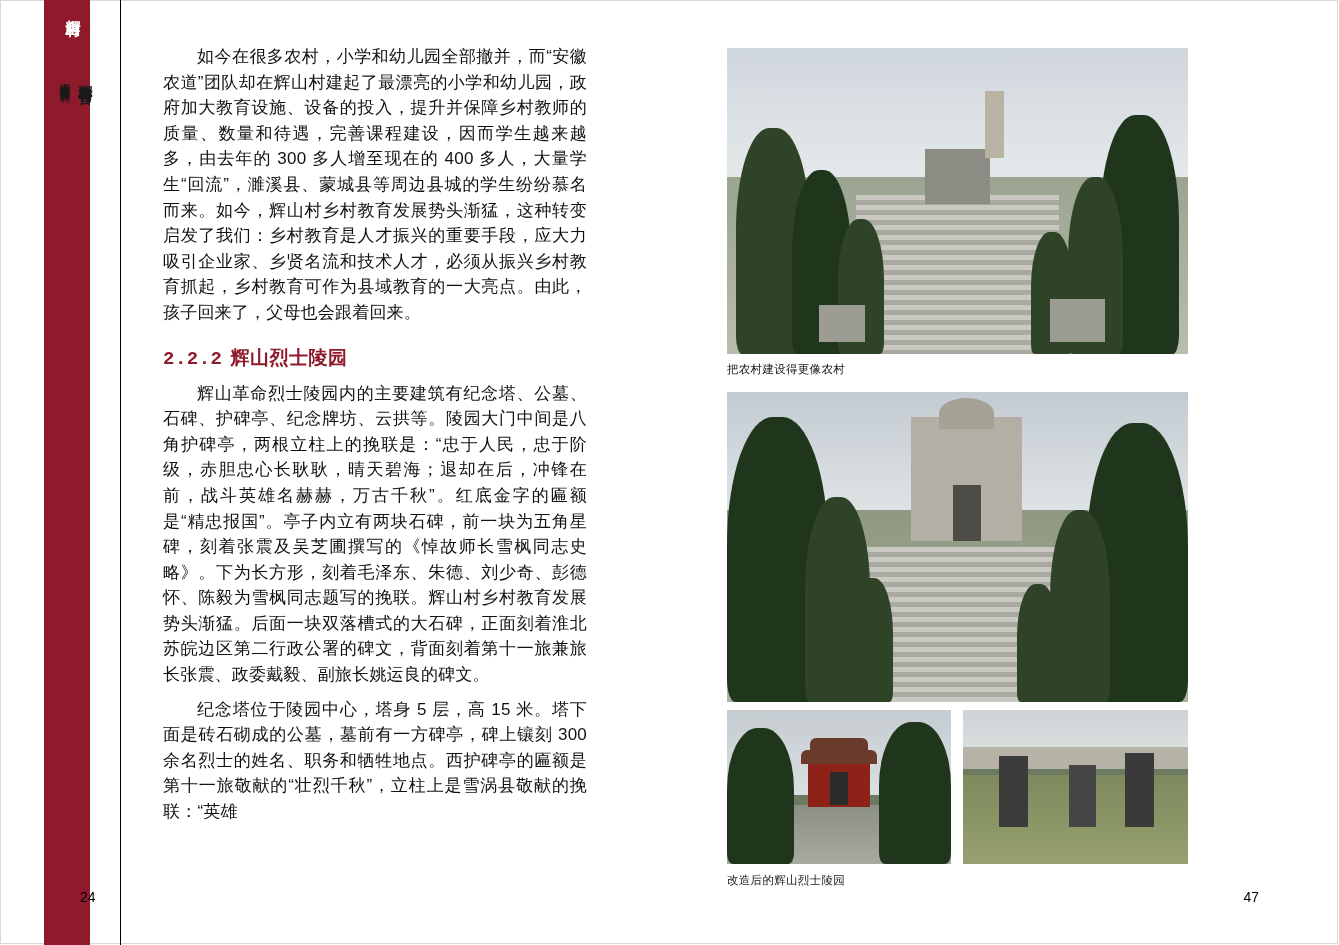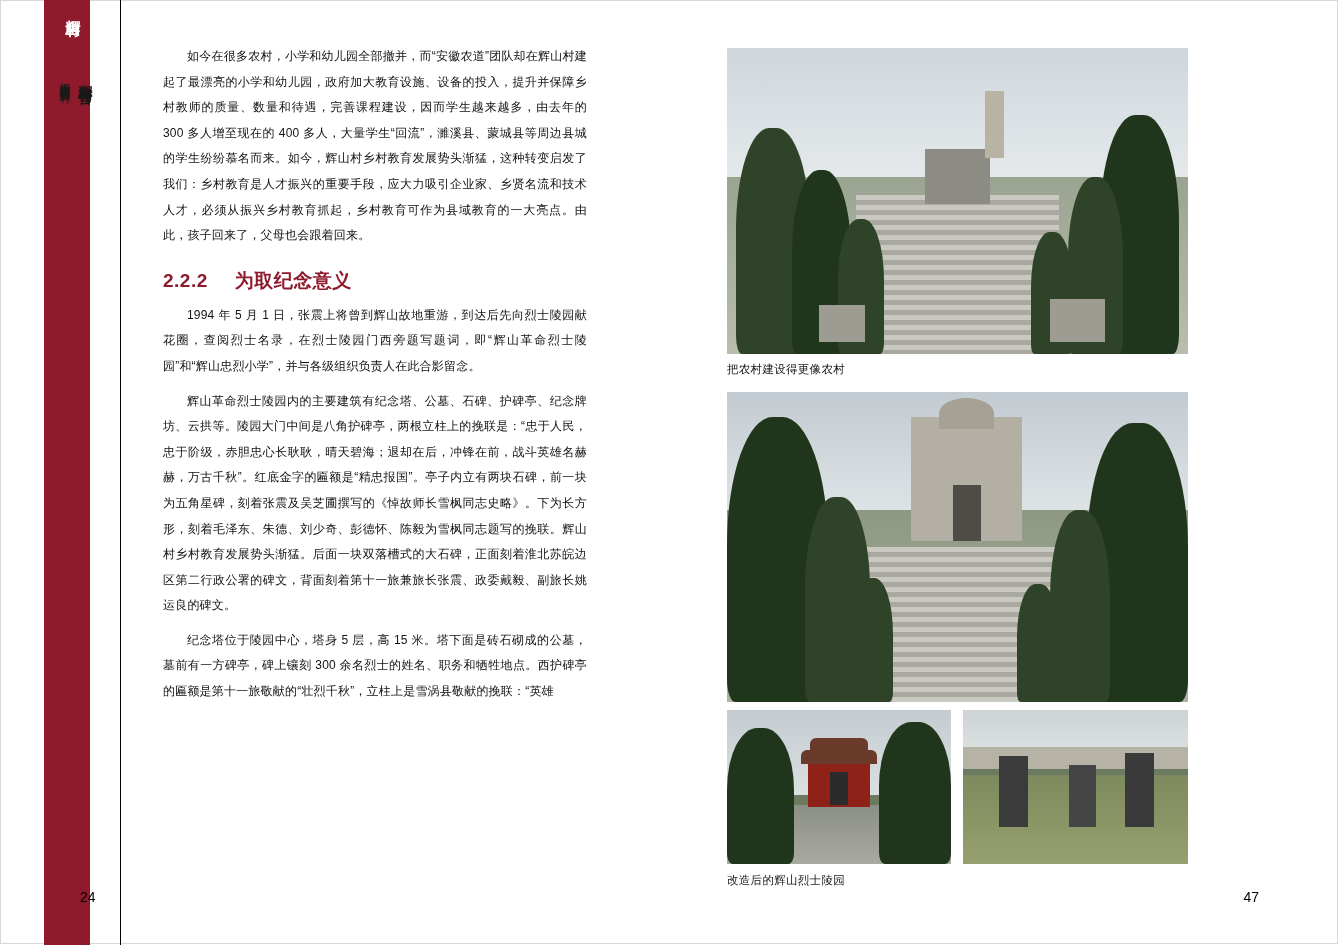--- a/index.html
+++ b/index.html
@@ -87,37 +87,38 @@
 
   
   .textcol {
     position: absolute;
     left: 163px;
     top: 44px;
     width: 424px;
   }
   p.para {
     margin: 0 0 9px 0;
-    font-size: 12px;
+    font-size: 17px;
     line-height: 25.6px;
     color: #111111;
     text-align: justify;
     text-indent: 2em;
     letter-spacing: 0.2px;
   }
   h2.section-head {
     margin: 18px 0 8px 0;
     font-size: 19px;
     line-height: 28px;
     color: #8e1a2c;
     font-weight: bold;
     letter-spacing: 0.5px;
   }
   h2.section-head .num {
-    margin-right: 27px;
+    margin-right: 8px;
+    font-family: Liberation Mono, monospace;
   }
 
   
   .photo {
     position: absolute;
     overflow: hidden;
     background: #6d7a62;
   }
   .caption {
     position: absolute;
@@ -174,24 +175,23 @@
   </div>
   <div class="spine-title">辉山村</div>
   <div class="spine-sub1">辉山村今与昔</div>
   <div class="spine-sub2">把农村建设得更像农村</div>
   <div class="rule-vertical"></div>
 
   <div class="textcol">
     <p class="para">如今在很多农村，小学和幼儿园全部撤并，而“安徽农道”团队却在辉山村建起了最漂亮的小学和幼儿园，政府加大教育设施、设备的投入，提升并保障乡村教师的质量、数量和待遇，完善课程建设，因而学生越来越多，由去年的 300 多人增至现在的 400 多人，大量学生“回流”，濉溪县、蒙城县等周边县城的学生纷纷慕名而来。如今，辉山村乡村教育发展势头渐猛，这种转变启发了我们：乡村教育是人才振兴的重要手段，应大力吸引企业家、乡贤名流和技术人才，必须从振兴乡村教育抓起，乡村教育可作为县域教育的一大亮点。由此，孩子回来了，父母也会跟着回来。</p>
 
     <h2 class="section-head">
-      <span class="num">2.2.2</span><span>为取纪念意义</span>
+      <span class="num">2.2.2</span><span>辉山烈士陵园</span>
     </h2>
 
-    <p class="para">1994 年 5 月 1 日，张震上将曾到辉山故地重游，到达后先向烈士陵园献花圈，查阅烈士名录，在烈士陵园门西旁题写题词，即“辉山革命烈士陵园”和“辉山忠烈小学”，并与各级组织负责人在此合影留念。</p>
     <p class="para">辉山革命烈士陵园内的主要建筑有纪念塔、公墓、石碑、护碑亭、纪念牌坊、云拱等。陵园大门中间是八角护碑亭，两根立柱上的挽联是：“忠于人民，忠于阶级，赤胆忠心长耿耿，晴天碧海；退却在后，冲锋在前，战斗英雄名赫赫，万古千秋”。红底金字的匾额是“精忠报国”。亭子内立有两块石碑，前一块为五角星碑，刻着张震及吴芝圃撰写的《悼故师长雪枫同志史略》。下为长方形，刻着毛泽东、朱德、刘少奇、彭德怀、陈毅为雪枫同志题写的挽联。辉山村乡村教育发展势头渐猛。后面一块双落槽式的大石碑，正面刻着淮北苏皖边区第二行政公署的碑文，背面刻着第十一旅兼旅长张震、政委戴毅、副旅长姚运良的碑文。</p>
     <p class="para">纪念塔位于陵园中心，塔身 5 层，高 15 米。塔下面是砖石砌成的公墓，墓前有一方碑亭，碑上镶刻 300 余名烈士的姓名、职务和牺牲地点。西护碑亭的匾额是第十一旅敬献的“壮烈千秋”，立柱上是雪涡县敬献的挽联：“英雄</p>
   </div>
 
   <div class="photo" id="photo-top">
     <div class="sky"></div>
     <div class="ground"></div>
     <div class="stairs"></div>
     <div class="bldg" style="left:43%; top:33%; width:14%; height:18%; background:#8d8c84;"></div>
     <div class="bldg" style="left:56%; top:14%; width:4%; height:22%; background:#b9b3a4;"></div>

